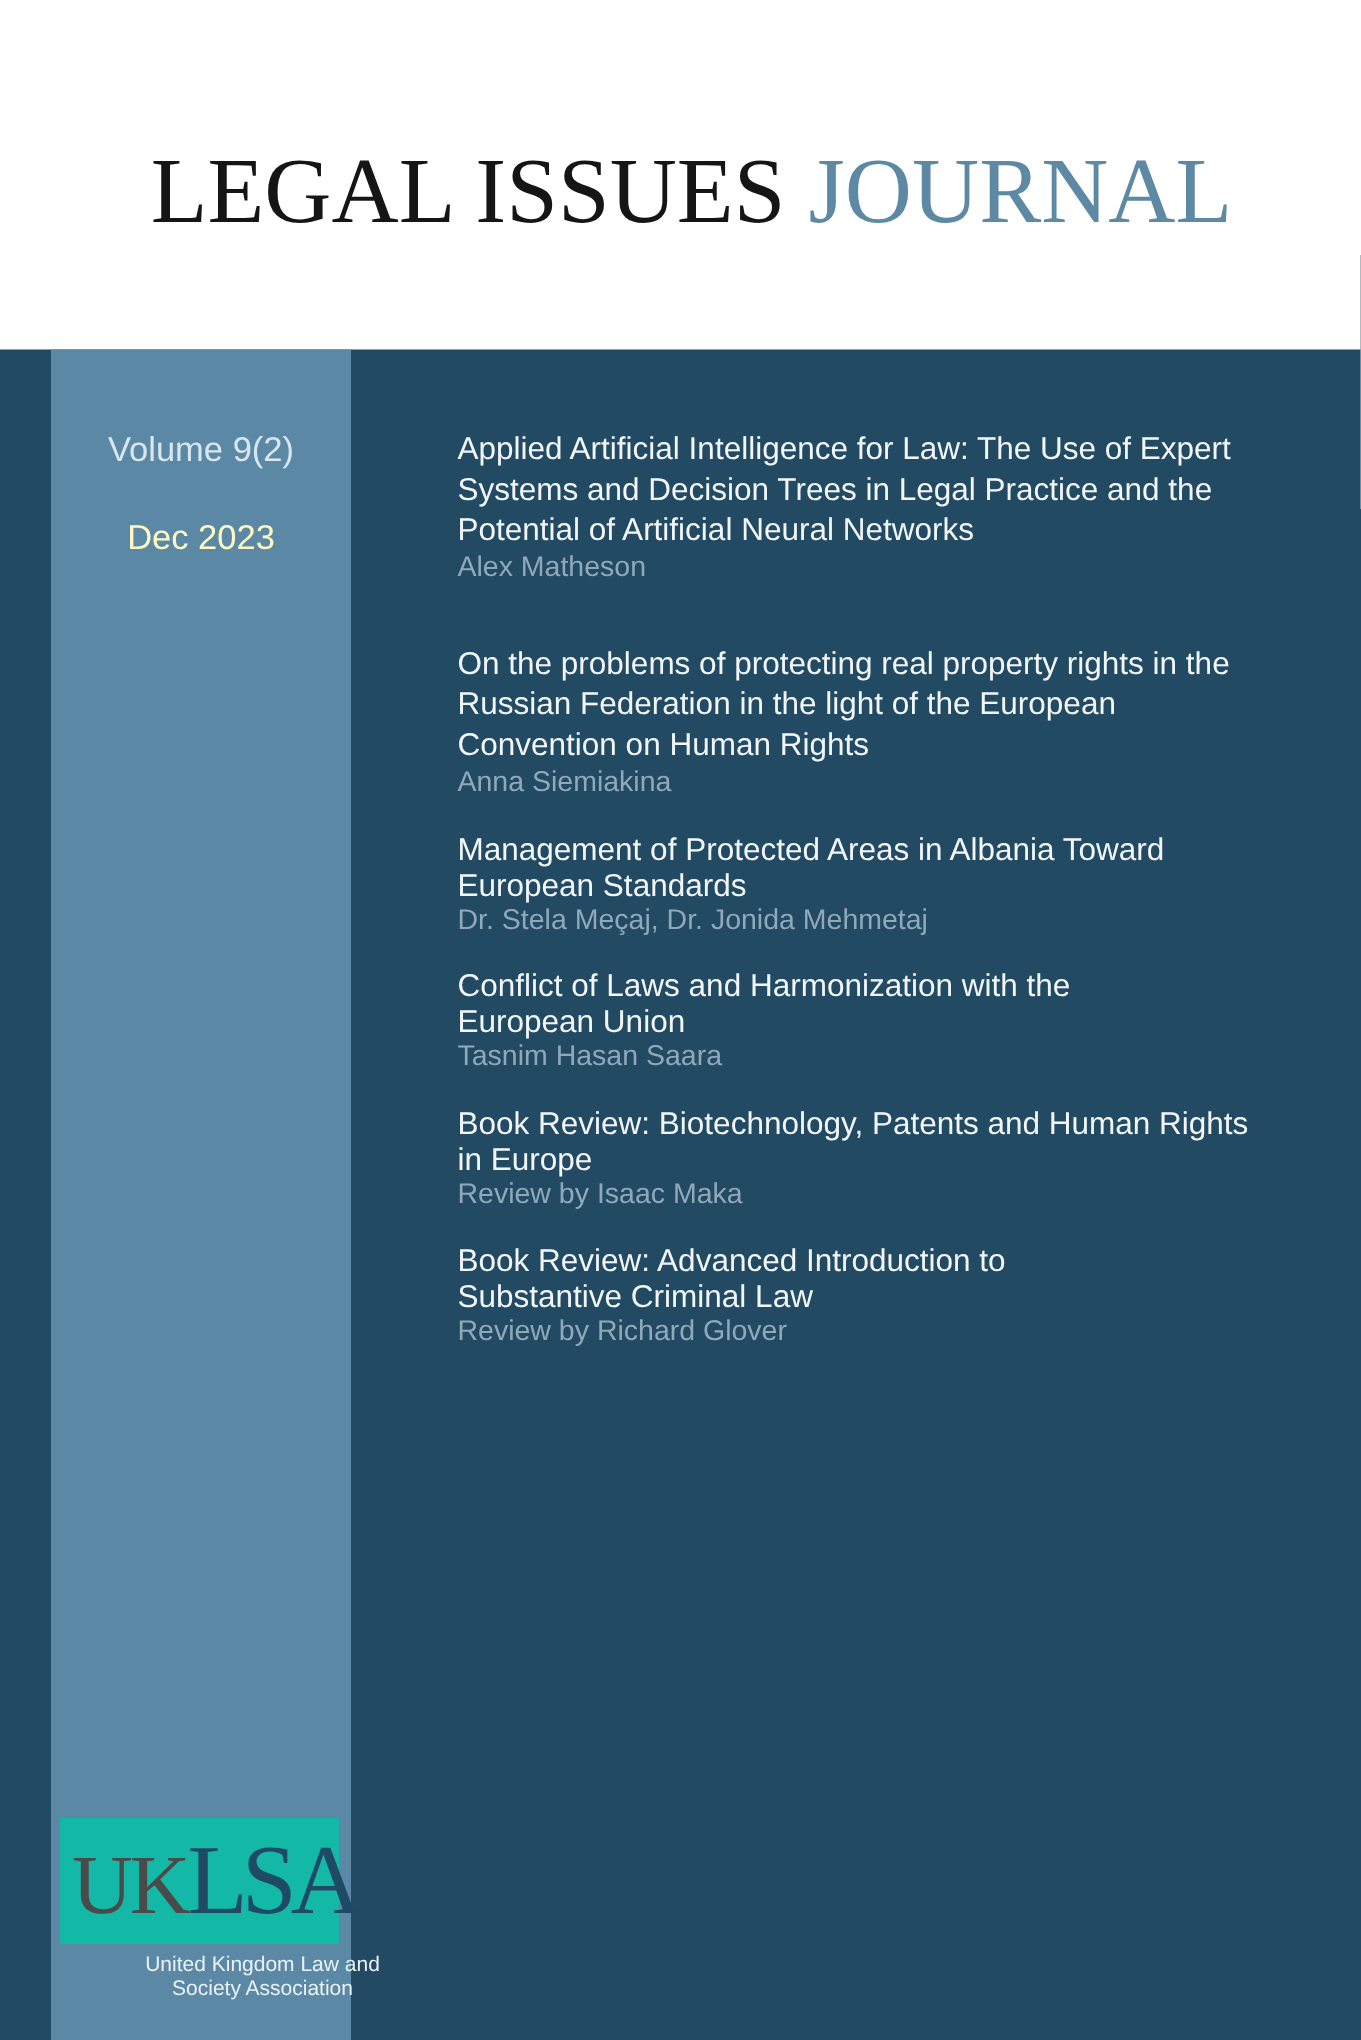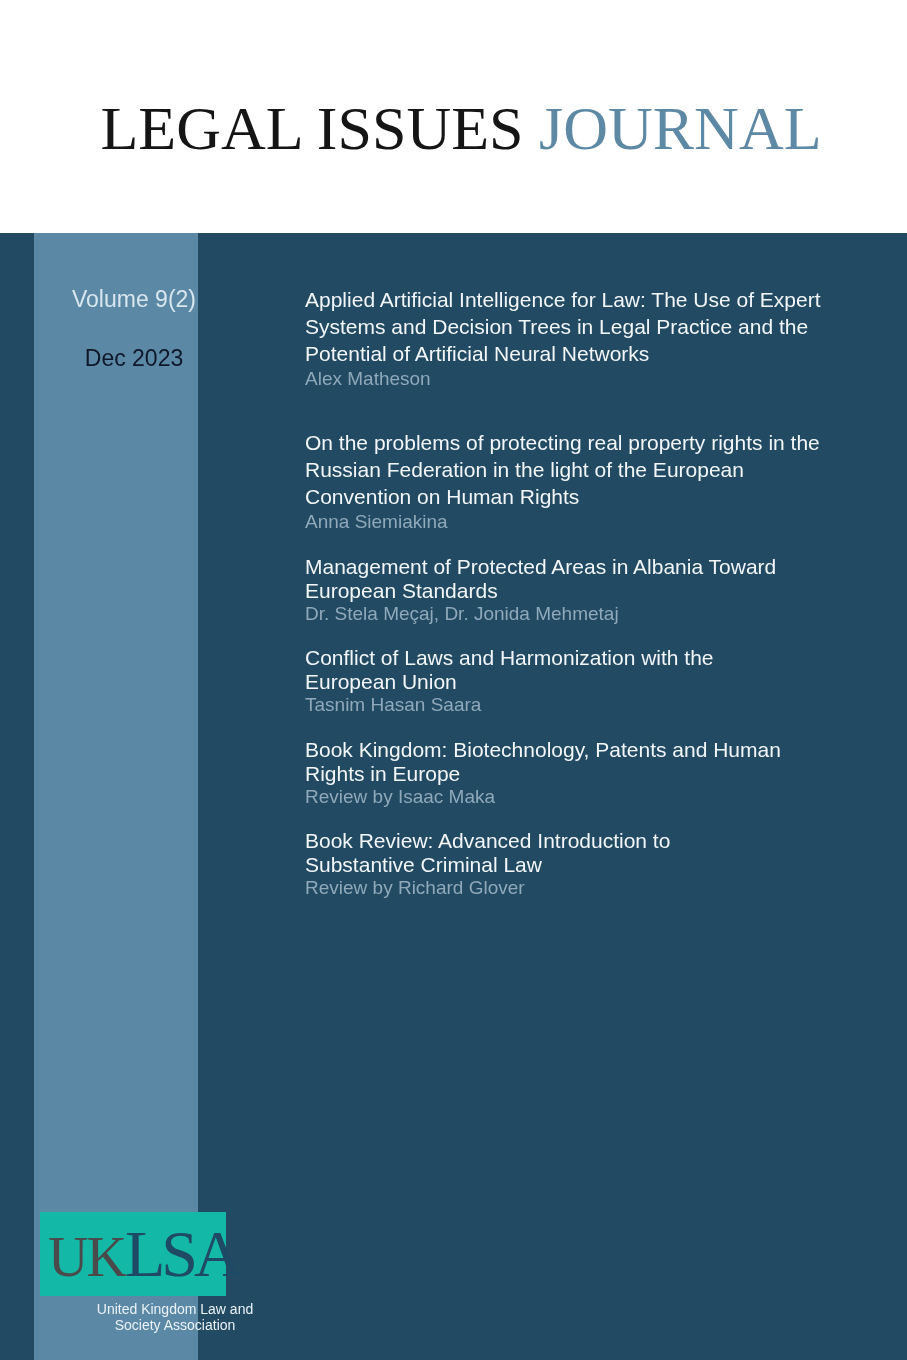--- a/index.html
+++ b/index.html
@@ -19,30 +19,30 @@
     font-size: 62px; line-height: 72px; letter-spacing: 0px;
     padding-left: 15px; box-sizing: border-box;
   }
   .masthead .dark { color: #151515; }
   .masthead .accent { color: #5e89a5; }
   .band {
     position: absolute; left: 0; top: 233px; width: 907px; height: 1127px;
     background: #224a62;
   }
   .sidecol {
-    position: absolute; left: 34px; top: 233px; width: 164px; height: 1127px;
+    position: absolute; left: 34px; top: 233px; width: 200px; height: 1127px;
     background: #5b89a5;
   }
   .vol {
     position: absolute; left: 0; width: 200px; top: 52px;
     text-align: center; color: #d8e6ef; font-size: 23px; line-height: 28px;
   }
   .date {
     position: absolute; left: 0; width: 200px; top: 111px;
-    text-align: center; color: #0f172a; font-size: 23px; line-height: 28px;
+    text-align: center; color: #fef9c3; font-size: 23px; line-height: 28px;
   }
   .logo-box {
     position: absolute; left: 6px; top: 979px; width: 186px; height: 84px;
     background: #14b8a6;
   }
   .logo-text {
     position: absolute; left: 8px; top: 6px;
     font-family: "Liberation Serif", serif; white-space: nowrap;
   }
   .logo-uk { color: #4a4a4a; font-size: 56px; line-height: 72px; letter-spacing: -2px; }
@@ -97,20 +97,20 @@
   </div>
   <div class="entry" style="margin-bottom:20px;">
     <div class="title tight">Management of Protected Areas in Albania Toward European Standards</div>
     <div class="author">Dr. Stela Meçaj, Dr. Jonida Mehmetaj</div>
   </div>
   <div class="entry" style="margin-bottom:21px;">
     <div class="title tight" style="width:470px;">Conflict of Laws and Harmonization with the European Union</div>
     <div class="author">Tasnim Hasan Saara</div>
   </div>
   <div class="entry" style="margin-bottom:20px;">
-    <div class="title tight">Book Kingdom: Biotechnology, Patents and Human Rights in Europe</div>
+    <div class="title tight">Book Review: Biotechnology, Patents and Human Rights in Europe</div>
     <div class="author">Review by Isaac Maka</div>
   </div>
   <div class="entry">
     <div class="title tight" style="width:420px;">Book Review: Advanced Introduction to Substantive Criminal Law</div>
     <div class="author">Review by Richard Glover</div>
   </div>
 </div>
 
 </body></html>

